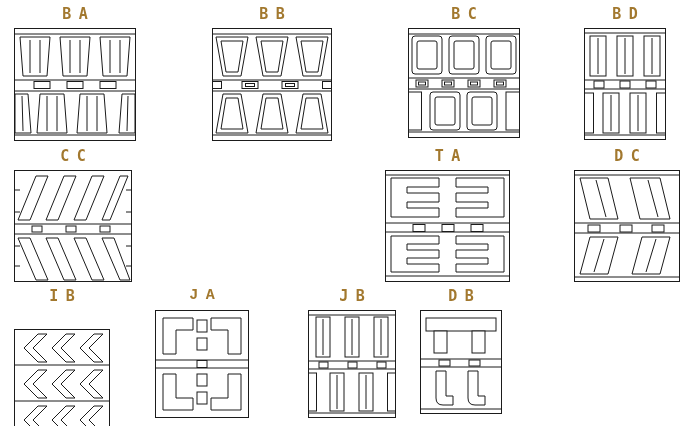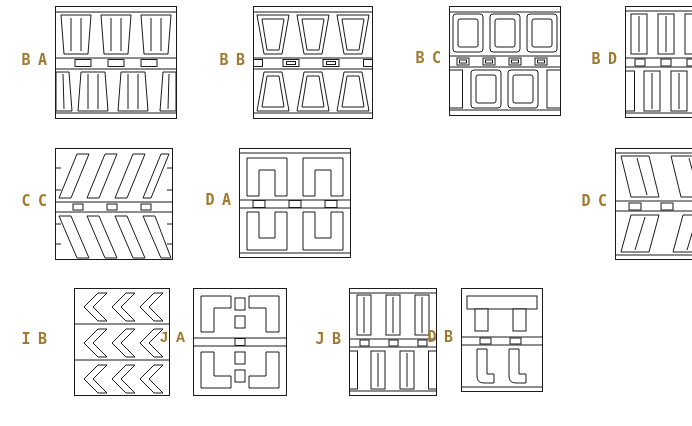--- a/index.html
+++ b/index.html
@@ -3,21 +3,21 @@
 <meta charset="utf-8">
 <style>
   html,body{margin:0;padding:0;background:#ffffff;}
   #stage{
     position:relative;
     width:692px;height:426px;
     background:var(--background, #ffffff);
     font-family:"DejaVu Sans Mono", monospace;
     overflow:hidden;
   }
-  figure.cell{position:absolute;margin:0;display:flex;align-items:center;}
+  figure.cell{position:absolute;margin:0;display:flex;flex-direction:column;align-items:center;}
   figcaption.code{
     height:16px;line-height:16px;
     font-size:15px;font-weight:bold;
     letter-spacing:0.5em;padding-left:0.5em;
     color:var(--label-color,#a2782e);
     text-align:center;margin-bottom:6px;
     white-space:nowrap;
   }
   .art svg{display:block;}
   .art svg rect,.art svg polygon,.art svg path{fill:#ffffff;stroke:var(--line-color,#1b1b1b);stroke-width:1;}
@@ -178,40 +178,40 @@
           <rect x="52" y="56" width="10" height="6"></rect>
           <rect x="86" y="56" width="10" height="6"></rect>
         <polygon points="4,68 16,68 34,110 22,110"></polygon>
         <polygon points="32,68 44,68 62,110 50,110"></polygon>
         <polygon points="60,68 72,68 90,110 78,110"></polygon>
         <polygon points="88,68 100,68 116,110 106,110"></polygon>
       </svg>
     </div>
   </figure>
 
-  <figure class="cell" style="left:198px;top:148px;width:112px;">
-    <figcaption class="code">DA</figcaption>
-    <div class="art">
-      <svg width="112" height="110" viewBox="0 0 112 110">
-        <rect x="0.5" y="0.5" width="111" height="109"></rect>
-        <line x1="0.5" y1="5" x2="111.5" y2="5"></line>
-          <line x1="0.5" y1="105" x2="111.5" y2="105"></line>
-        <path d="M8,48 V10 H48 V48 H36 V22 H20 V48 Z"></path>
-        <path d="M64,48 V10 H104 V48 H92 V22 H76 V48 Z"></path>
-        <line x1="0.5" y1="52" x2="111.5" y2="52"></line>
-          <line x1="0.5" y1="60" x2="111.5" y2="60"></line>
-        <rect x="14" y="52.5" width="12" height="7"></rect>
-          <rect x="50" y="52.5" width="12" height="7"></rect>
-          <rect x="86" y="52.5" width="12" height="7"></rect>
-        <path d="M8,64 H20 V90 H36 V64 H48 V102 H8 Z"></path>
-        <path d="M64,64 H76 V90 H92 V64 H104 V102 H64 Z"></path>
-      </svg>
-    </div>
-  </figure>
-
+
+  <figure class="cell" style="left:385px;top:148px;width:125px;">
+    <figcaption class="code">TA</figcaption>
+    <div class="art">
+      <svg width="125" height="112" viewBox="0 0 125 112">
+        <rect x="0.5" y="0.5" width="124" height="111"></rect>
+        <line x1="0.5" y1="5" x2="124.5" y2="5"></line>
+          <line x1="0.5" y1="106" x2="124.5" y2="106"></line>
+        <path d="M6,8 H54 V17 H22 V23 H54 V32 H22 V38 H54 V47 H6 Z"></path>
+        <path d="M119,8 H71 V17 H103 V23 H71 V32 H103 V38 H71 V47 H119 Z"></path>
+        <line x1="0.5" y1="53" x2="124.5" y2="53"></line>
+          <line x1="0.5" y1="62" x2="124.5" y2="62"></line>
+        <rect x="28" y="54.5" width="12" height="7"></rect>
+          <rect x="57" y="54.5" width="12" height="7"></rect>
+          <rect x="86" y="54.5" width="12" height="7"></rect>
+        <path d="M6,66 H54 V74 H22 V80 H54 V88 H22 V94 H54 V102 H6 Z"></path>
+        <path d="M119,66 H71 V74 H103 V80 H71 V88 H103 V94 H71 V102 H119 Z"></path>
+      </svg>
+    </div>
+  </figure>
 
   <figure class="cell" style="left:574px;top:148px;width:106px;">
     <figcaption class="code">DC</figcaption>
     <div class="art">
       <svg width="106" height="112" viewBox="0 0 106 112">
         <rect x="0.5" y="0.5" width="105" height="111"></rect>
         <line x1="0.5" y1="5" x2="105.5" y2="5"></line>
           <line x1="0.5" y1="107" x2="105.5" y2="107"></line>
         <polygon points="6,8 34,8 44,49 16,49"></polygon>
           <line x1="22" y1="10" x2="32" y2="47"></line>

